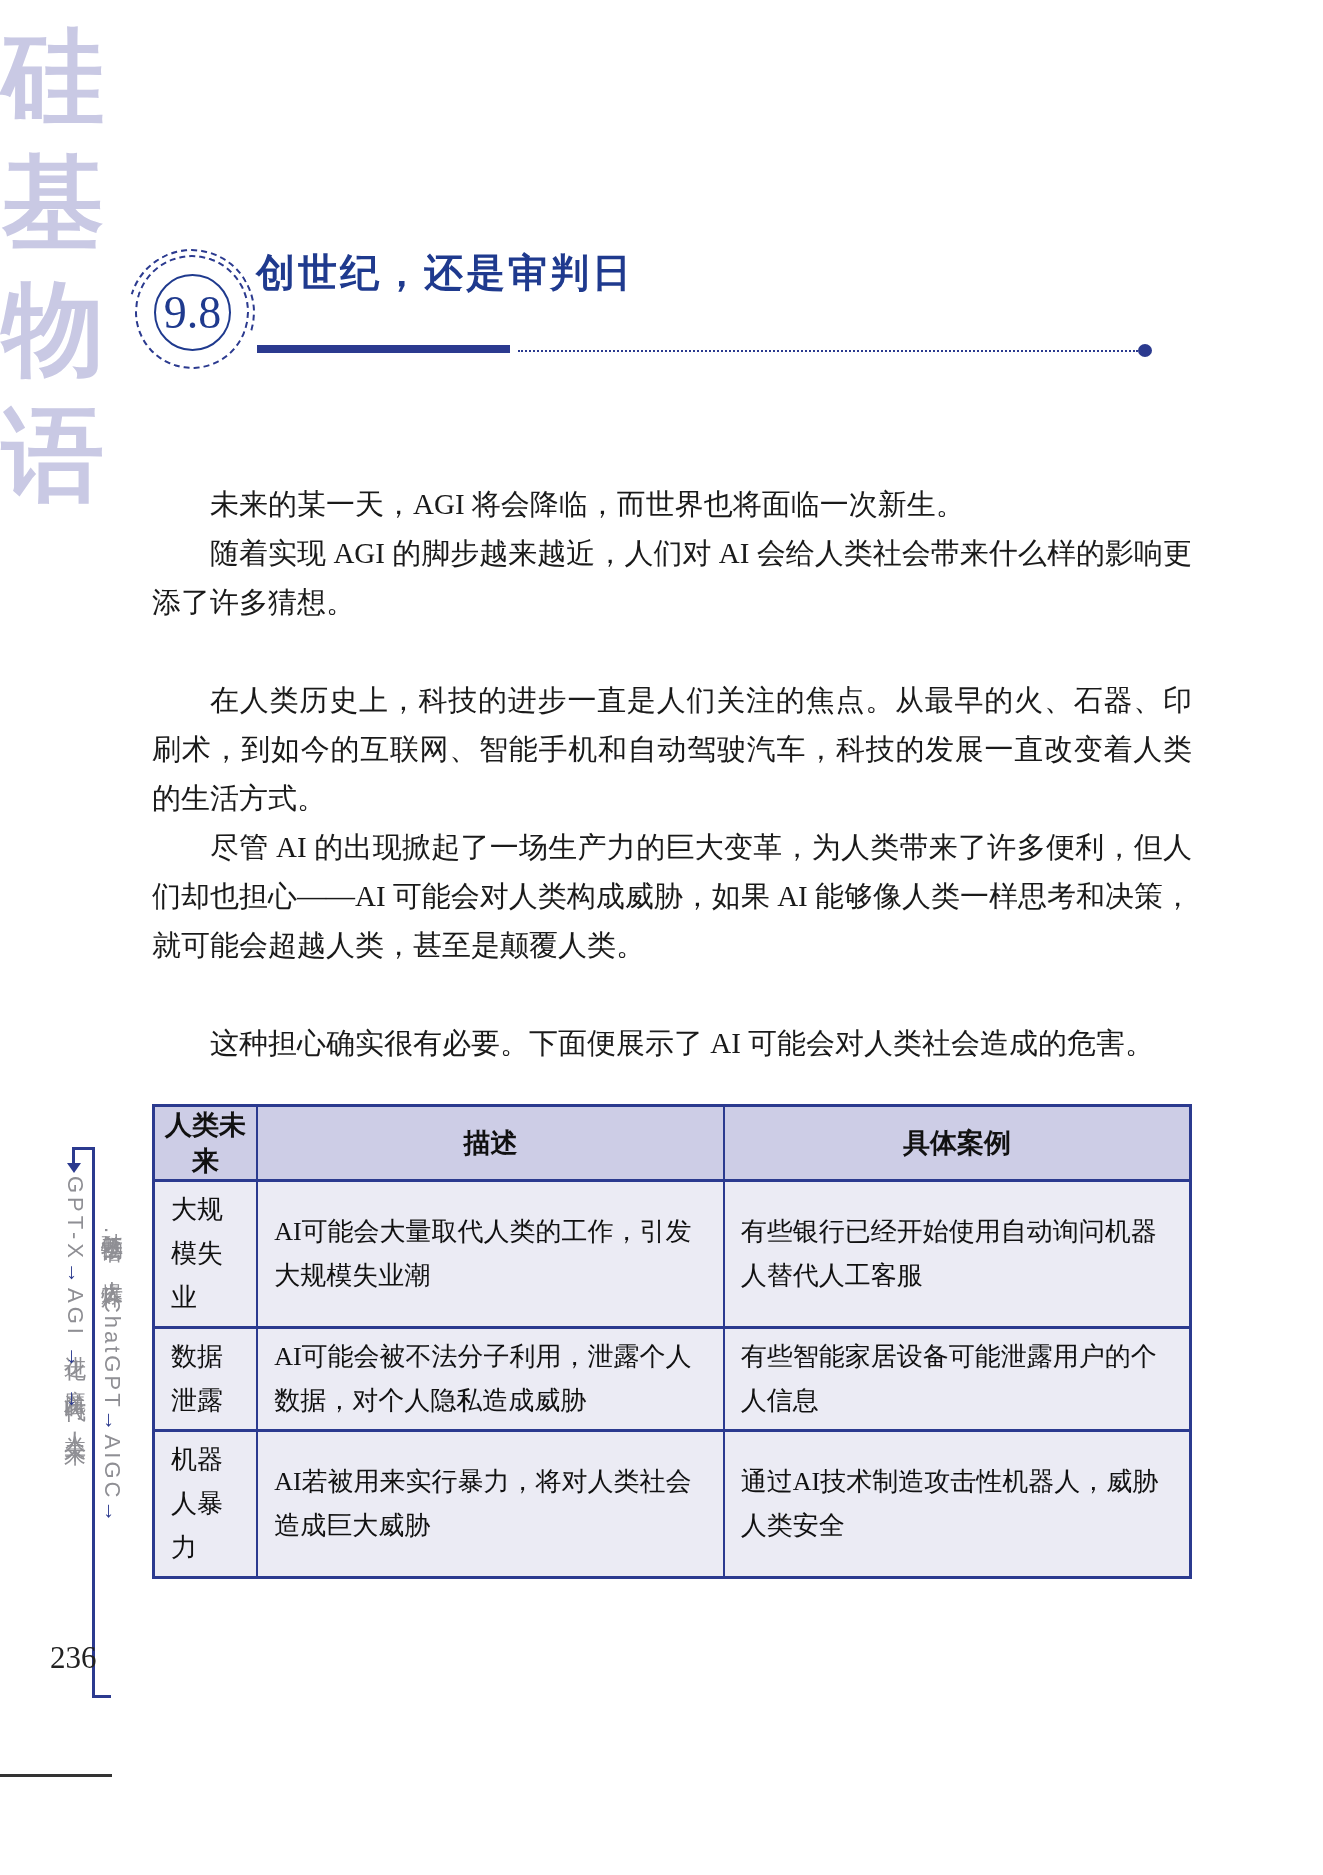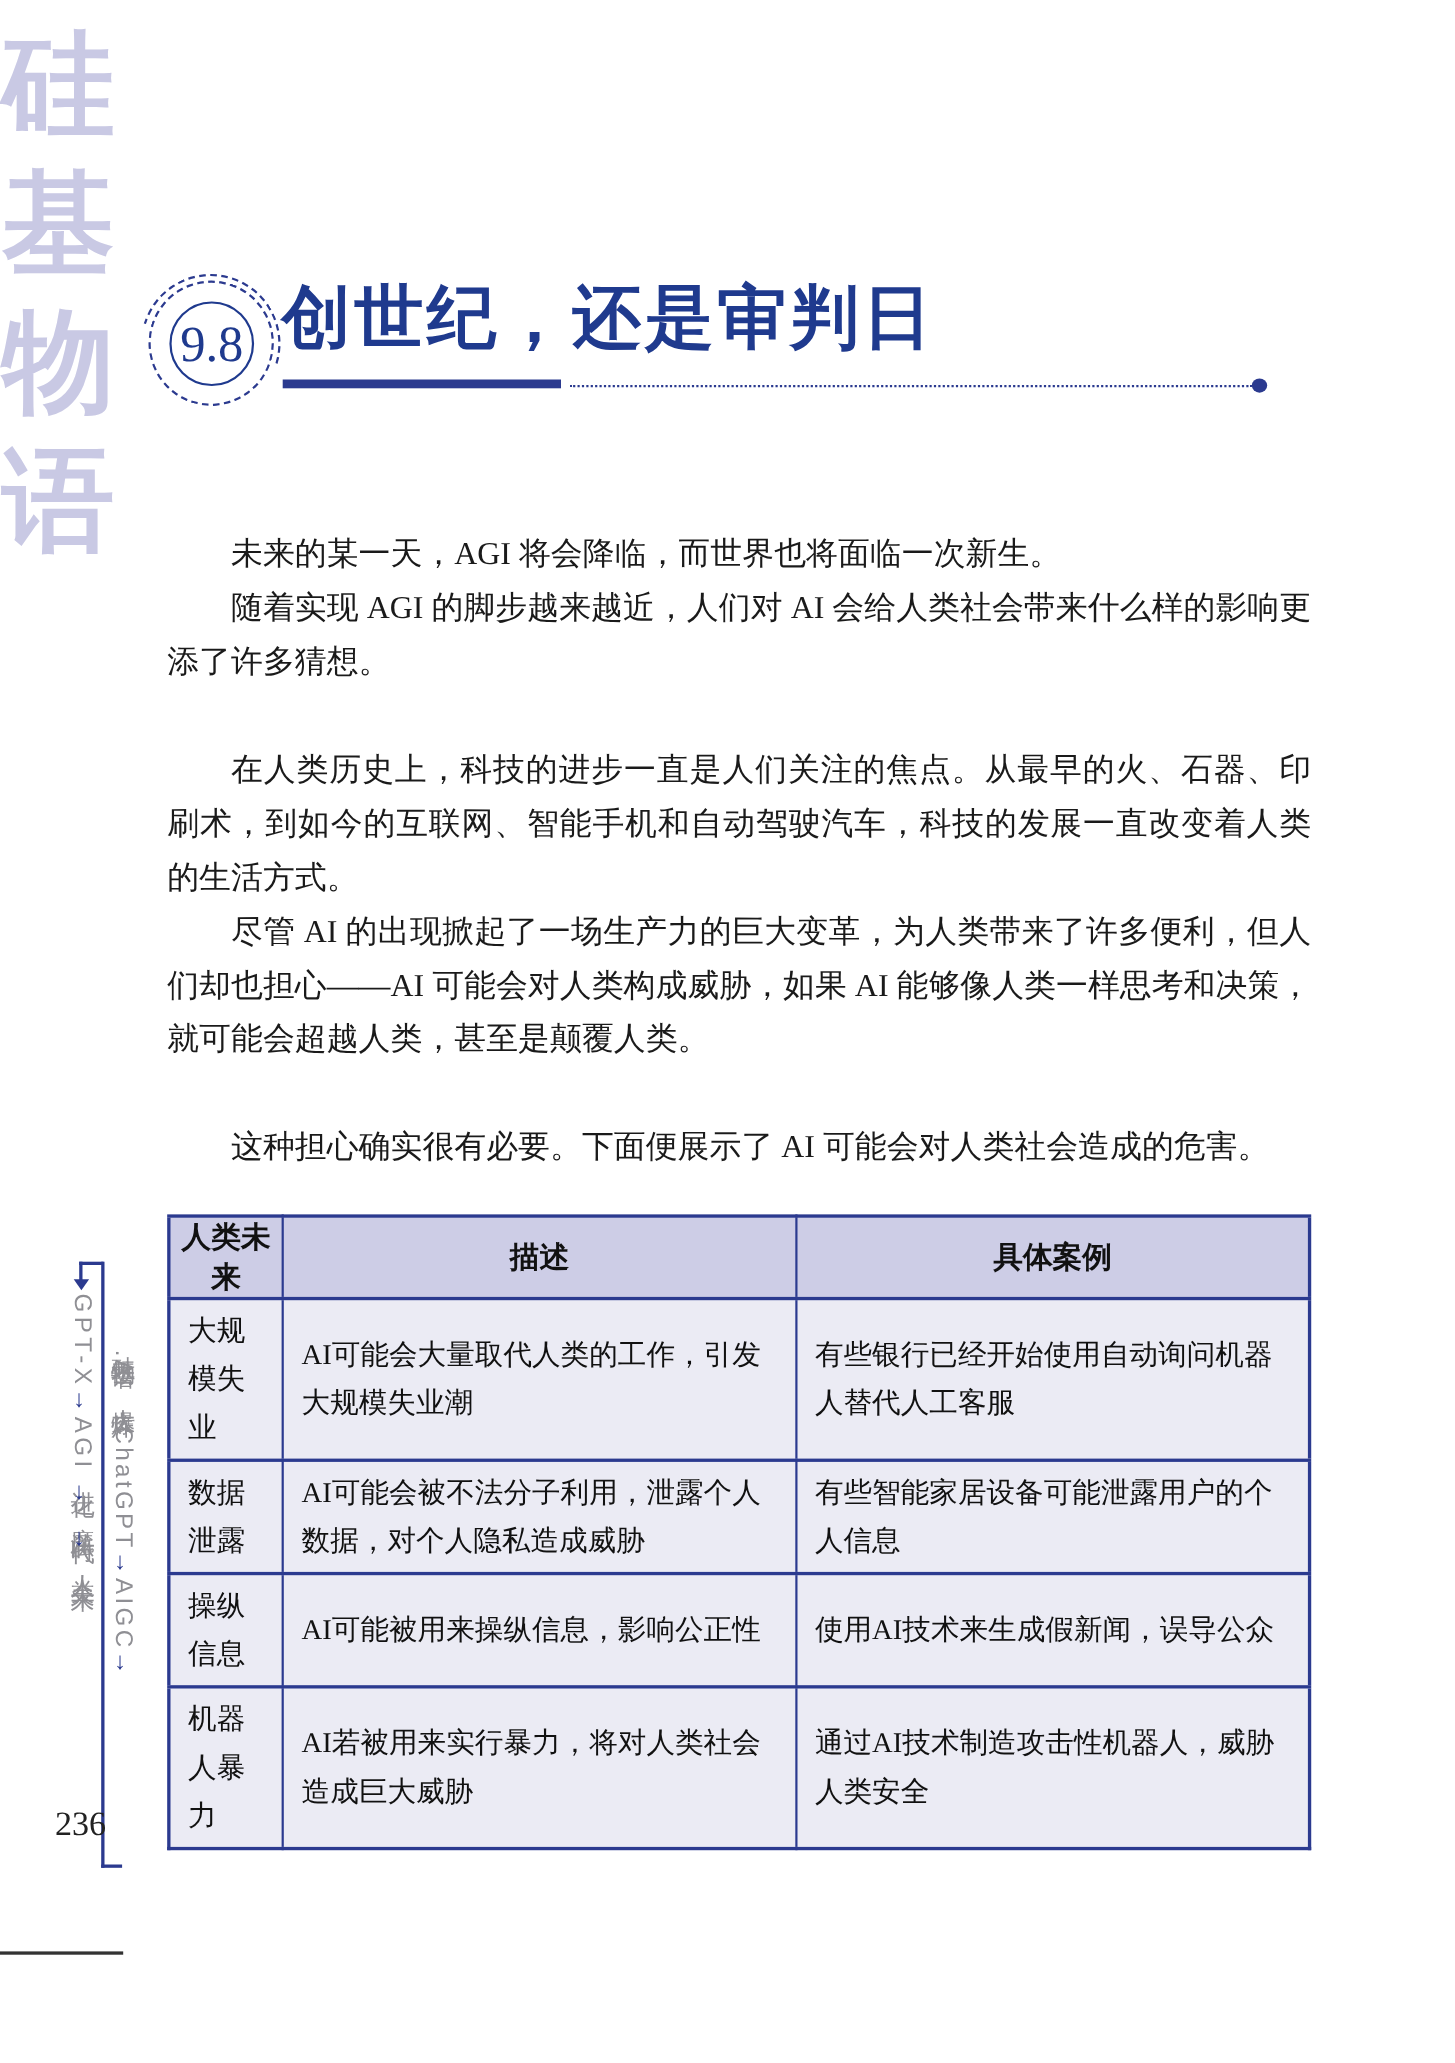--- a/index.html
+++ b/index.html
@@ -42,21 +42,21 @@
   }
   .ring-inner span{
     color:var(--title-navy);
     font-size:46px;line-height:1;
     font-family:"Liberation Serif","DejaVu Serif",serif;
   }
   
   .title{
     position:absolute;left:256px;top:246px;
     color:var(--title-navy);
-    font-size:63px;font-weight:bold;
+    font-size:39px;font-weight:bold;
     letter-spacing:3px;
     font-family:"Liberation Serif","DejaVu Serif",serif;
   }
   .title-bar{position:absolute;left:257px;top:345px;width:253px;height:8px;background:var(--navy);}
   .title-dots{position:absolute;left:518px;top:350px;width:620px;border-top:2px dotted var(--navy);}
   .title-end-dot{position:absolute;left:1138px;top:344px;width:14px;height:13px;border-radius:50%;background:var(--navy);}
   
   .content{position:absolute;left:152px;top:480px;width:1040px;color:var(--ink);}
   .content p{
     font-size:29px;line-height:49px;
@@ -170,25 +170,20 @@
         <tr class="r0">
           <td class="c0">大规模失业</td>
           <td>AI可能会大量取代人类的工作，引发大规模失业潮</td>
           <td>有些银行已经开始使用自动询问机器人替代人工客服</td>
         </tr>
         <tr class="r1">
           <td class="c0">数据泄露</td>
           <td>AI可能会被不法分子利用，泄露个人数据，对个人隐私造成威胁</td>
           <td>有些智能家居设备可能泄露用户的个人信息</td>
         </tr>
-        <tr class="r2">
-          <td class="c0">操纵信息</td>
-          <td>AI可能被用来操纵信息，影响公正性</td>
-          <td>使用AI技术来生成假新闻，误导公众</td>
-        </tr>
         <tr class="r3">
           <td class="c0">机器人暴力</td>
           <td>AI若被用来实行暴力，将对人类社会造成巨大威胁</td>
           <td>通过AI技术制造攻击性机器人，威胁人类安全</td>
         </tr>
       </tbody>
     </table>
   </div>
 
   <div class="sb-line sb-vline"></div>

